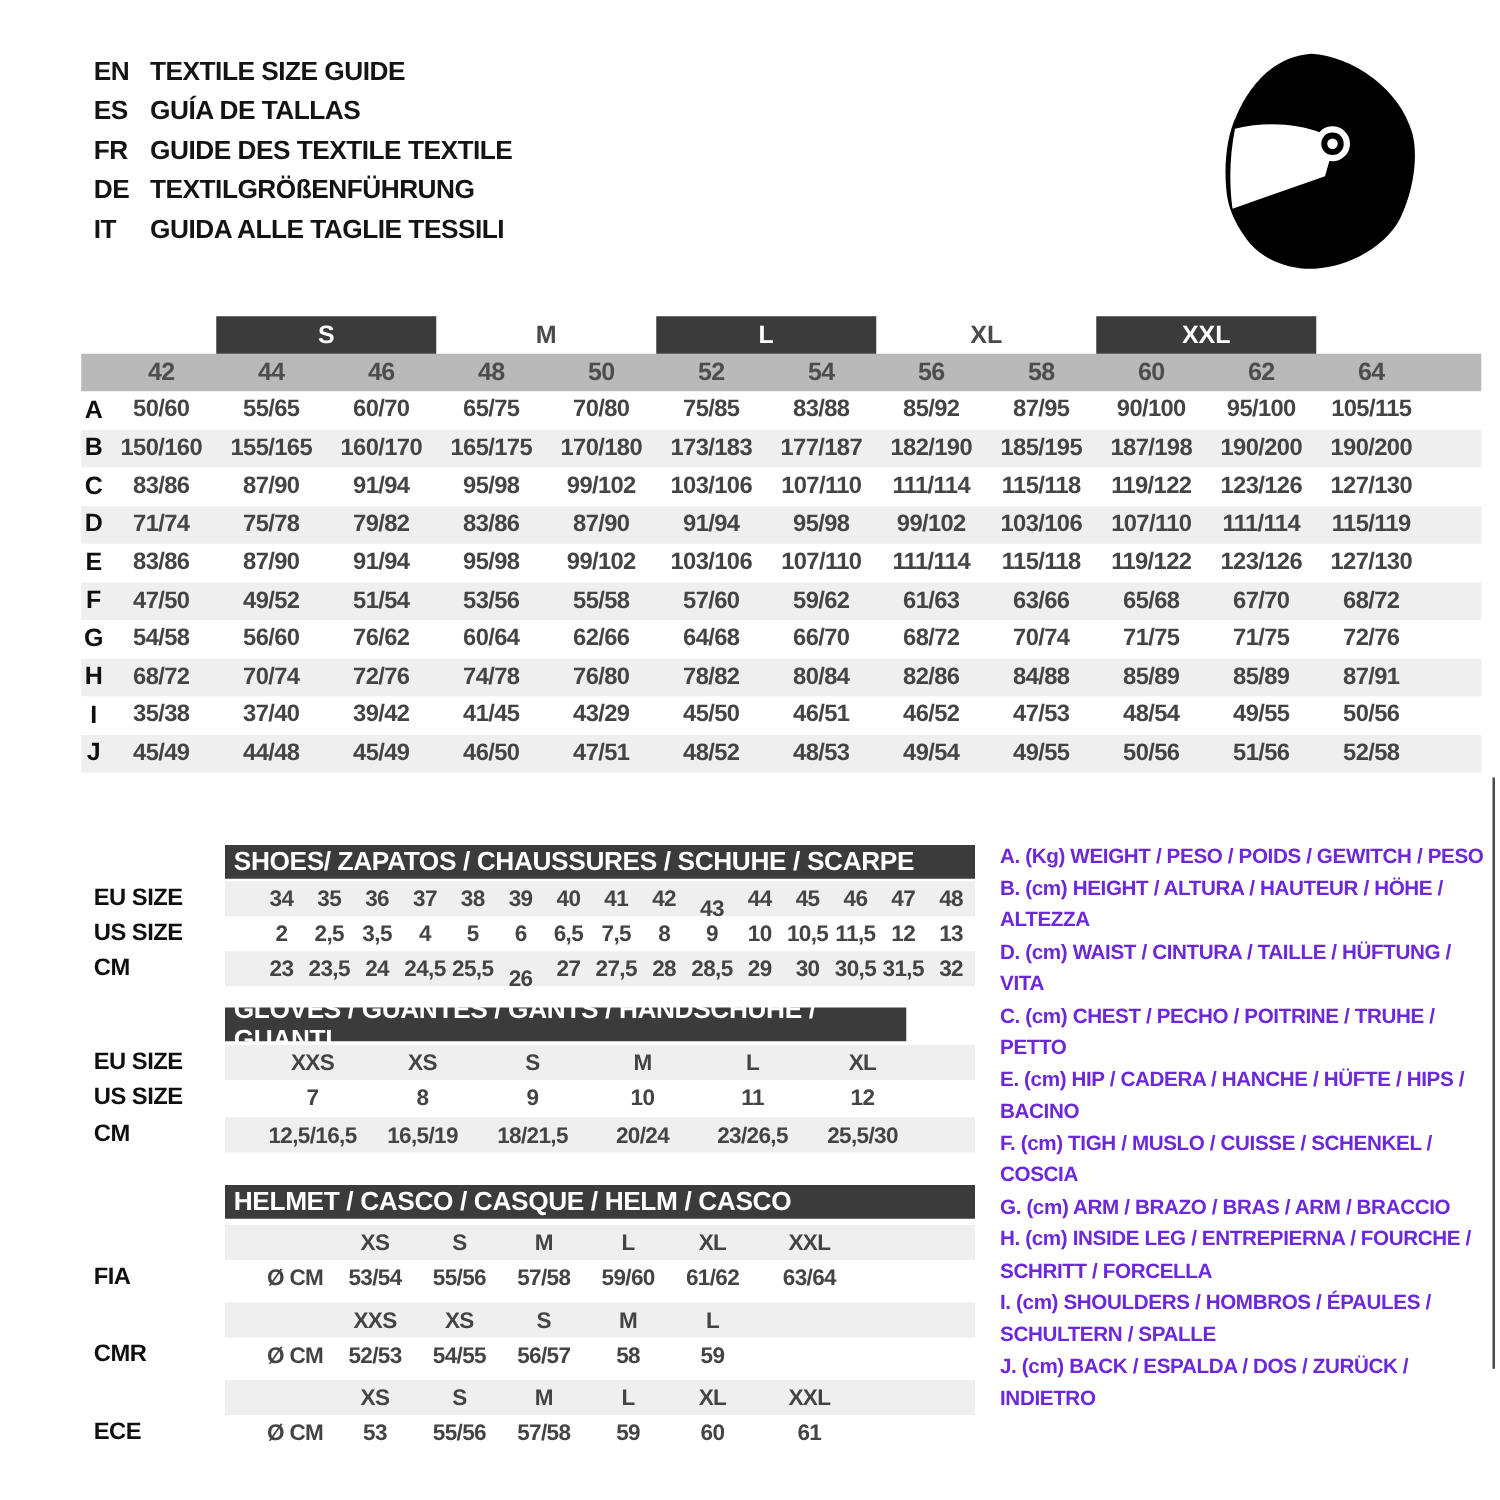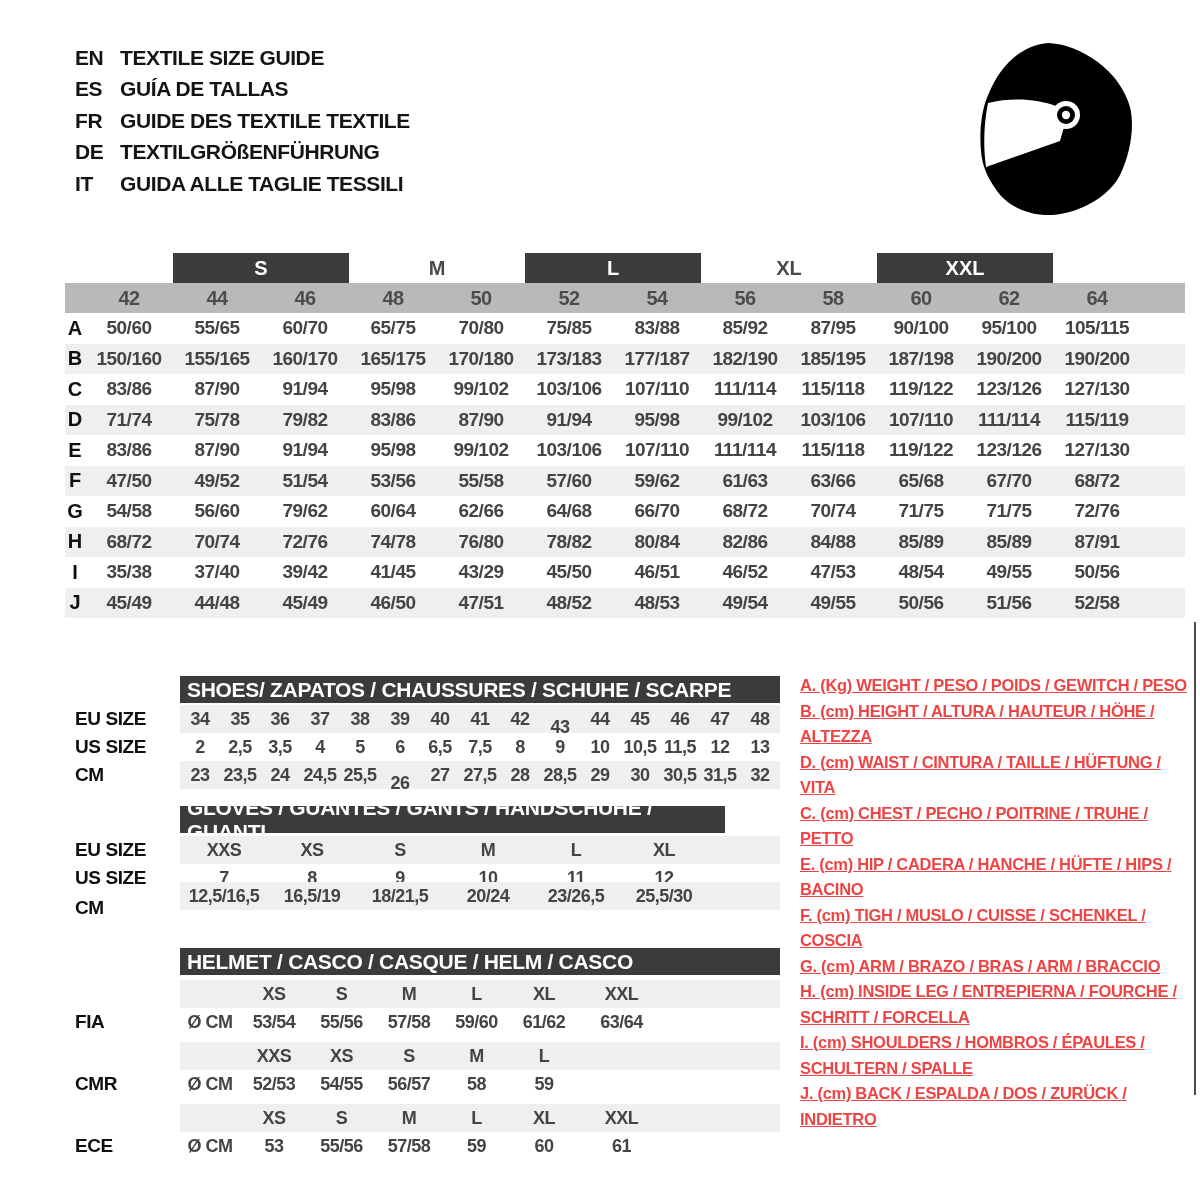--- a/index.html
+++ b/index.html
@@ -27,27 +27,27 @@
   .mt-label { width:20px; display:flex; align-items:center; justify-content:center; color:#0f0f0f; font-size:20px; }
 
   
   .section { left:65px; width:1120px; }
   #shoes-section  { top:676px; height:120px; }
   #gloves-section { top:806px; height:122px; }
   #helmet-section { top:948px; height:215px; }
   .sec-bar { position:absolute; top:0; left:115px; height:27px; background:#3b3b3b; color:#fff;
              display:flex; align-items:center; font-size:21px; padding-left:7px; letter-spacing:-0.3px; }
   .sec-label { position:absolute; left:10px; height:28px; display:flex; align-items:center; font-size:19px; color:#0f0f0f; letter-spacing:-0.4px; }
-  .sec-row { position:absolute; left:115px; width:600px; height:28px; display:flex; align-items:center; font-size:18px; color:#444; letter-spacing:-0.5px; }
+  .sec-row { position:absolute; left:115px; width:600px; height:28px; display:flex; align-items:center; font-size:18px; color:#444; letter-spacing:-0.5px;padding-left:26px; }
   .stripe { background:#efefef; }
   .cell { height:100%; display:flex; align-items:center; justify-content:center; }
 
   
   #legend { left:800px; top:673px; width:396px; }
-  .legend-item { font-size:16.5px; line-height:25.5px; color:#ef4444; letter-spacing:-0.3px;text-decoration:underline; }
+  .legend-item { font-size:16.5px; line-height:25.5px; color:#6d28d9; letter-spacing:-0.3px; }
 
   #edge-line { left:1194px; top:622px; width:2px; height:473px; background:#2b2b2b; opacity:.85; }
   #helmet-icon-box { left:972px; top:35px; width:170px; height:185px; }
 </style>
 </head>
 <body>
 
 <div id="page">
 
   <div id="lang-list" class="abs">
@@ -194,21 +194,21 @@
           <div class="mt-cell">61/63</div>
           <div class="mt-cell">63/66</div>
           <div class="mt-cell">65/68</div>
           <div class="mt-cell">67/70</div>
           <div class="mt-cell">68/72</div>
         </div>
         <div class="mt-row">
           <div class="mt-label">G</div>
           <div class="mt-cell">54/58</div>
           <div class="mt-cell">56/60</div>
-          <div class="mt-cell">79/62</div>
+          <div class="mt-cell">76/62</div>
           <div class="mt-cell">60/64</div>
           <div class="mt-cell">62/66</div>
           <div class="mt-cell">64/68</div>
           <div class="mt-cell">66/70</div>
           <div class="mt-cell">68/72</div>
           <div class="mt-cell">70/74</div>
           <div class="mt-cell">71/75</div>
           <div class="mt-cell">71/75</div>
           <div class="mt-cell">72/76</div>
         </div>
@@ -336,21 +336,21 @@
       <div class="sec-label" style="top: 58px;">US SIZE</div>
       <div class="sec-row" style="top: 58px;">
         <div class="cell" style="width: 88px;">7</div>
         <div class="cell" style="width: 88px;">8</div>
         <div class="cell" style="width: 88px;">9</div>
         <div class="cell" style="width: 88px;">10</div>
         <div class="cell" style="width: 88px;">11</div>
         <div class="cell" style="width: 88px;">12</div>
       </div>
       <div class="sec-label" style="top: 88px;">CM</div>
-      <div class="sec-row stripe" style="top: 76px; align-items: flex-end;">
+      <div class="sec-row stripe" style="top: 88px; align-items: flex-end;">
         <div class="cell" style="width: 88px;">12,5/16,5</div>
         <div class="cell" style="width: 88px;">16,5/19</div>
         <div class="cell" style="width: 88px;">18/21,5</div>
         <div class="cell" style="width: 88px;">20/24</div>
         <div class="cell" style="width: 88px;">23/26,5</div>
         <div class="cell" style="width: 88px;">25,5/30</div>
       </div>
     </div>
 
   <div id="helmet-section" class="abs section">

